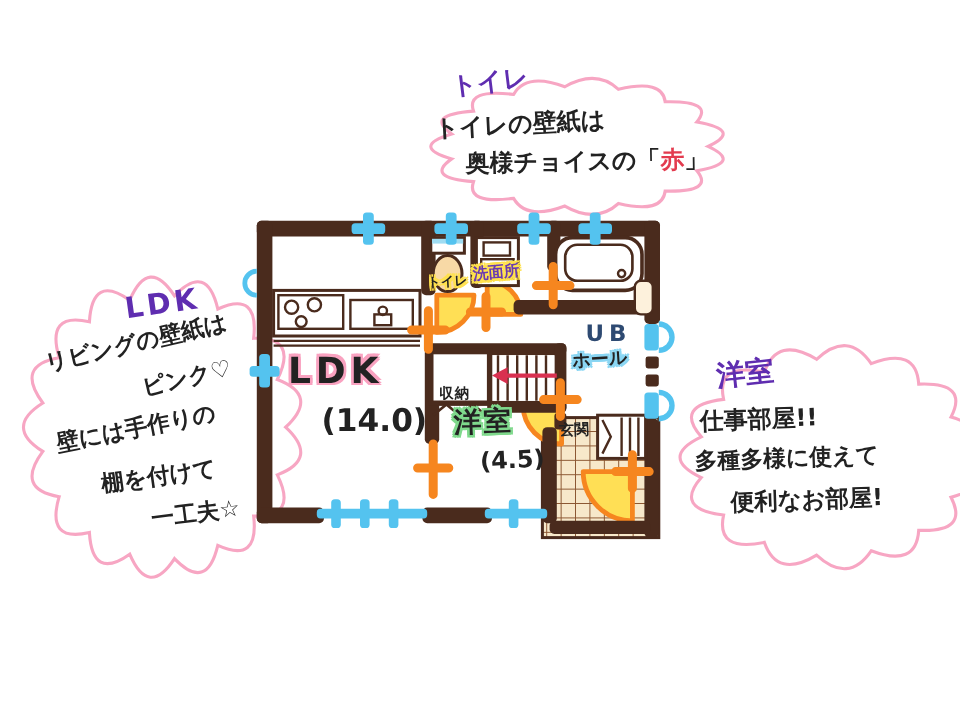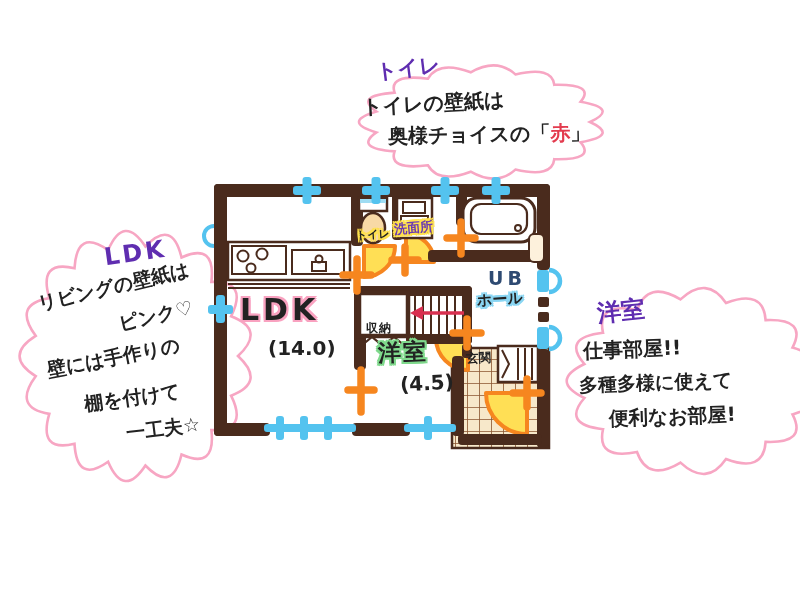--- a/index.html
+++ b/index.html
@@ -141,21 +141,21 @@
       <path d="M 357 259 V 291 M 343 275 H 371"></path>
       <path d="M 405 247 V 273 M 392 260 H 418"></path>
       <path d="M 461 222 V 254 M 447 238 H 475"></path>
       <path d="M 361 370 V 412 M 348 390 H 374"></path>
       <path d="M 467 319 V 347 M 453 333 H 481"></path>
       <path d="M 527 379 V 407 M 513 393 H 541"></path>
     </g>
   </svg>
 
   <div class="lbl ol-pink" style="left:240px;top:295px;font-size:30px;letter-spacing:4px;">LDK</div>
-  <div class="lbl" style="left:268px;top:338px;font-size:20px;">(14.0)</div>
+  <div class="lbl" style="left:268px;top:338px;font-size:26px;">(14.0)</div>
   <div class="lbl ol-green" style="left:378px;top:341px;font-size:23px;letter-spacing:2px;transform:rotate(-2deg);">洋室</div>
   <div class="lbl" style="left:400px;top:373px;font-size:20px;transform:rotate(-3deg);">(4.5)</div>
   <div class="lbl ol-yellow" style="left:356px;top:229px;font-size:11px;transform:rotate(-3deg);">トイレ</div>
   <div class="lbl ol-yellow t-lav" style="left:394px;top:221px;font-size:13px;transform:rotate(-5deg);">洗面所</div>
   <div class="lbl t-navy" style="left:488px;top:241px;font-size:19px;letter-spacing:4px;margin-top:28px;">UB</div>
   <div class="lbl ol-blue" style="left:477px;top:292px;font-size:15px;transform:rotate(-4deg);">ホール</div>
   <div class="lbl" style="left:366px;top:305px;font-size:12px;letter-spacing:1px;margin-top:17px;">収納</div>
   <div class="lbl" style="left:466px;top:352px;font-size:12.5px;transform:rotate(-2deg);">玄関</div>
 
   <div class="lbl t-purple" style="left:376px;top:58px;font-size:21px;transform:rotate(-7deg);">トイレ</div>

